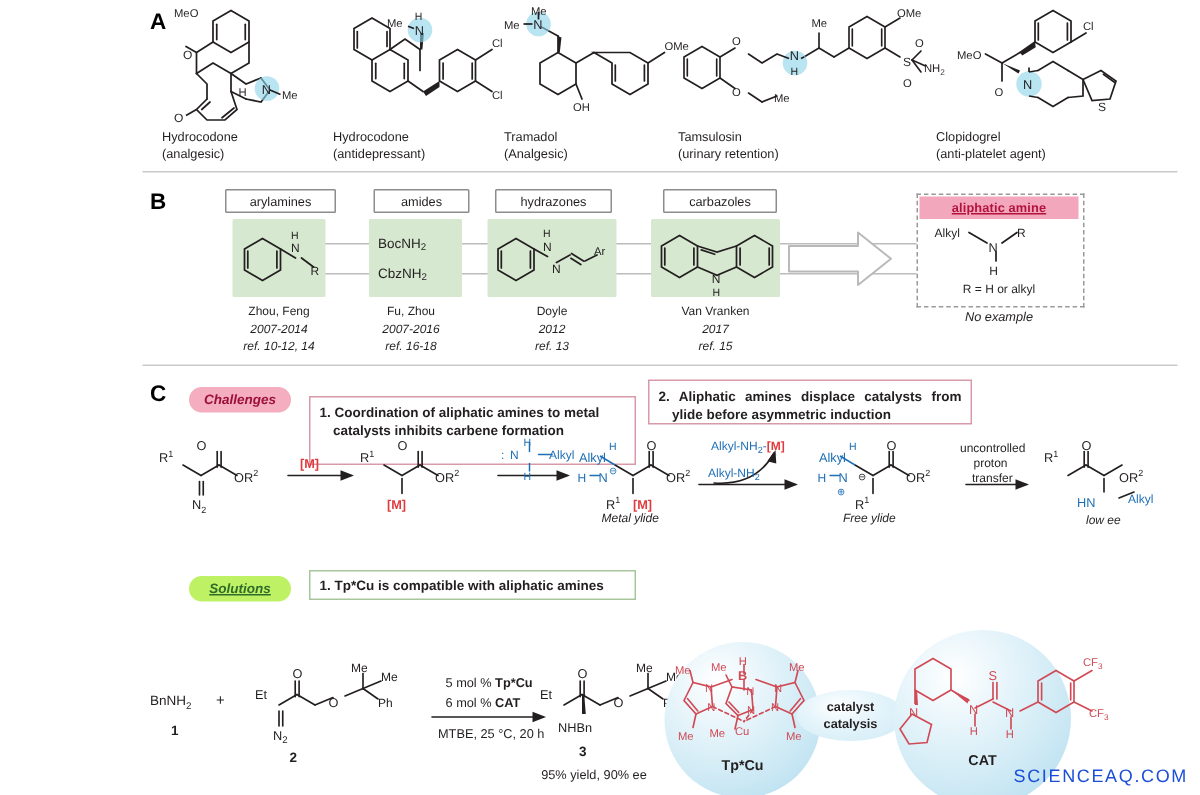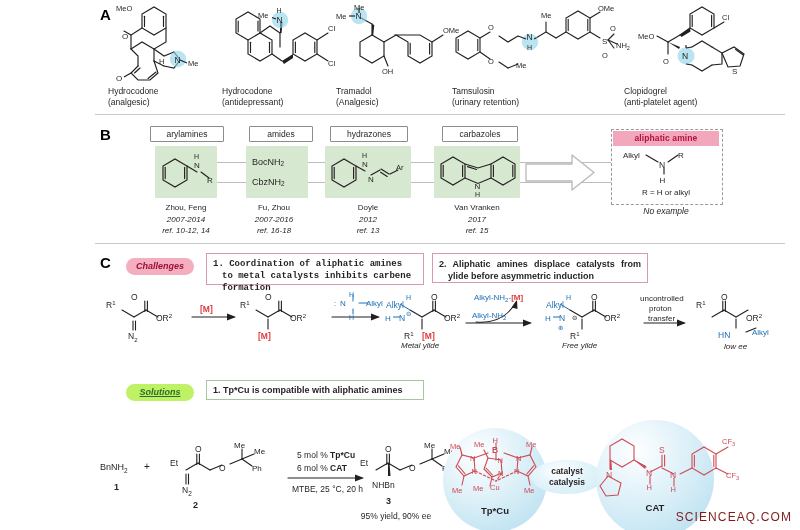--- a/index.html
+++ b/index.html
@@ -68,21 +68,21 @@
   }
   .pill{
     position:absolute;border-radius:50%;
     background:radial-gradient(ellipse at 40% 32%,#ffffff 0%,#e6f5fb 38%,#cfeaf5 100%);
     font-size:8.5px;font-weight:bold;text-align:center;line-height:1.25;
     display:flex;align-items:center;justify-content:center;color:#231f20;
   }
   .sphere-label{position:absolute;font-size:9.5px;font-weight:bold;text-align:center;}
 
   .wm{
-    position:absolute;right:8px;bottom:6px;color:#7f1d1d;
+    position:absolute;right:8px;bottom:6px;color:#1d4ed8;
     font-size:12px;letter-spacing:1.1px;font-family:"Liberation Sans",sans-serif;
   }
   svg{overflow:visible;}
   text{font-family:"Liberation Sans",sans-serif;}
 </style>
 </head>
 <body>
 
 <div class="fig">
 
@@ -343,42 +343,42 @@
     <text x="38.5" y="40.5" font-size="8" fill="#231f20">N</text>
     <text x="39" y="49" font-size="7" fill="#231f20">H</text>
   </svg>
   <div class="refblk" style="left:422px;top:202px;">
     <div>Van Vranken</div>
     <div class="ital">2017</div>
     <div class="ital">ref. 15</div>
   </div>
 
   <div class="amine-dash" style="left:611px;top:129px;width:110px;height:74px;"></div>
-  <div class="pinkbar" style="left:613px;top:131px;width:106px;">aliphatic amine</div>
+  <div class="pinkbar" style="left:613px;top:131px;width:106px;text-decoration:underline;">aliphatic amine</div>
   <svg class="abs" style="left:620px;top:148px;" width="92" height="42">
     <g stroke="#231f20" stroke-width="1.15" fill="none" stroke-linecap="round">
       <path d="M26 7 L38 14"></path>
       <path d="M48 14 L58 7"></path>
       <path d="M44 20 L44 26"></path>
     </g>
     <text x="3" y="10" font-size="8" fill="#231f20">Alkyl</text>
     <text x="39" y="20" font-size="8.5" fill="#231f20">N</text>
     <text x="58" y="10" font-size="8" fill="#231f20">R</text>
     <text x="39.5" y="35" font-size="8" fill="#231f20">H</text>
   </svg>
   <div class="abs" style="left:613px;top:188px;width:106px;text-align:center;font-size:8px;">R = H or alkyl</div>
   <div class="abs ital" style="left:613px;top:206px;width:106px;text-align:center;font-size:8.5px;">No example</div>
 
   <div class="rule" style="top:243px;"></div>
 
   <div class="abs panel-letter" style="left:100px;top:254px;">C</div>
 
   <div class="lbl-chip chip-challenges" style="left:126px;top:258px;width:68px;">Challenges</div>
 
-  <div class="statebox sb-challenge" style="left:206px;top:253px;width:218px;height:32px;font-family:Liberation Mono, monospace;">
+  <div class="statebox sb-challenge" style="left:206px;top:264px;width:218px;height:46px;">
     <span class="sb-indent"><span>1.</span>
     <span>Coordination of aliphatic amines to metal catalysts inhibits carbene formation</span></span>
   </div>
   <div class="statebox sb-challenge" style="left:432px;top:253px;width:216px;height:30px;text-align:justify;">
     <span class="sb-indent"><span>2.</span>
     <span>Aliphatic amines displace catalysts from ylide before asymmetric induction</span></span>
   </div>
 
   <svg class="abs" style="left:100px;top:292px;" width="690" height="84">
     <g stroke="#231f20" stroke-width="1.1" fill="none" stroke-linecap="round">

